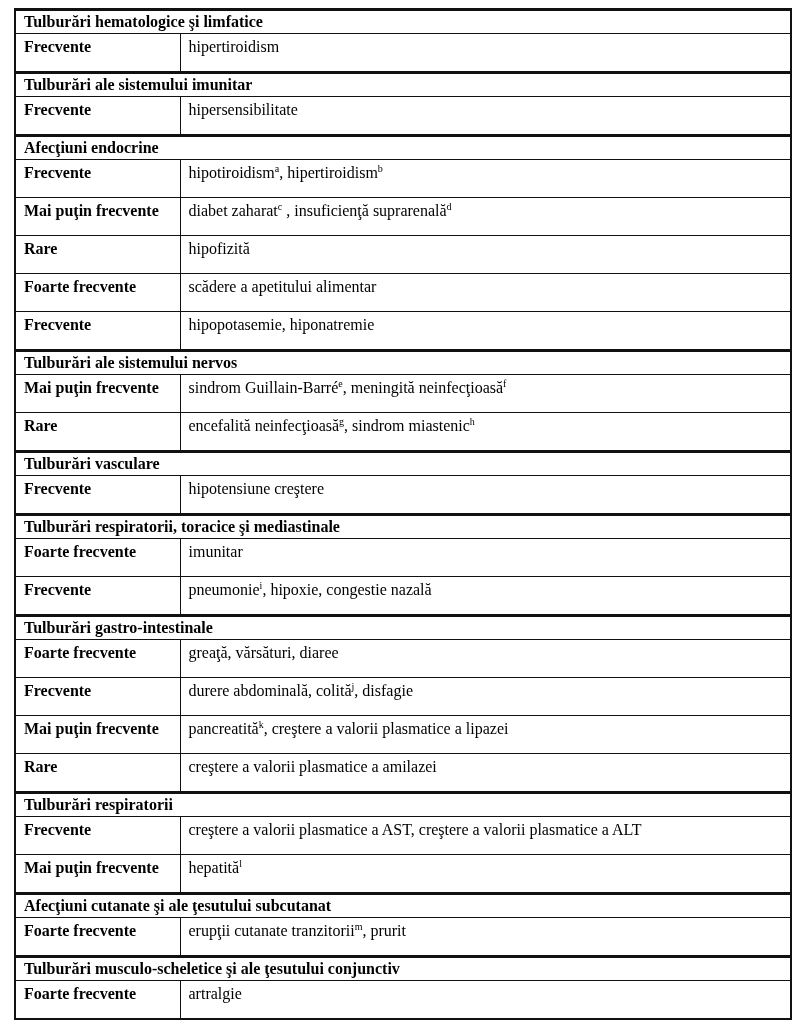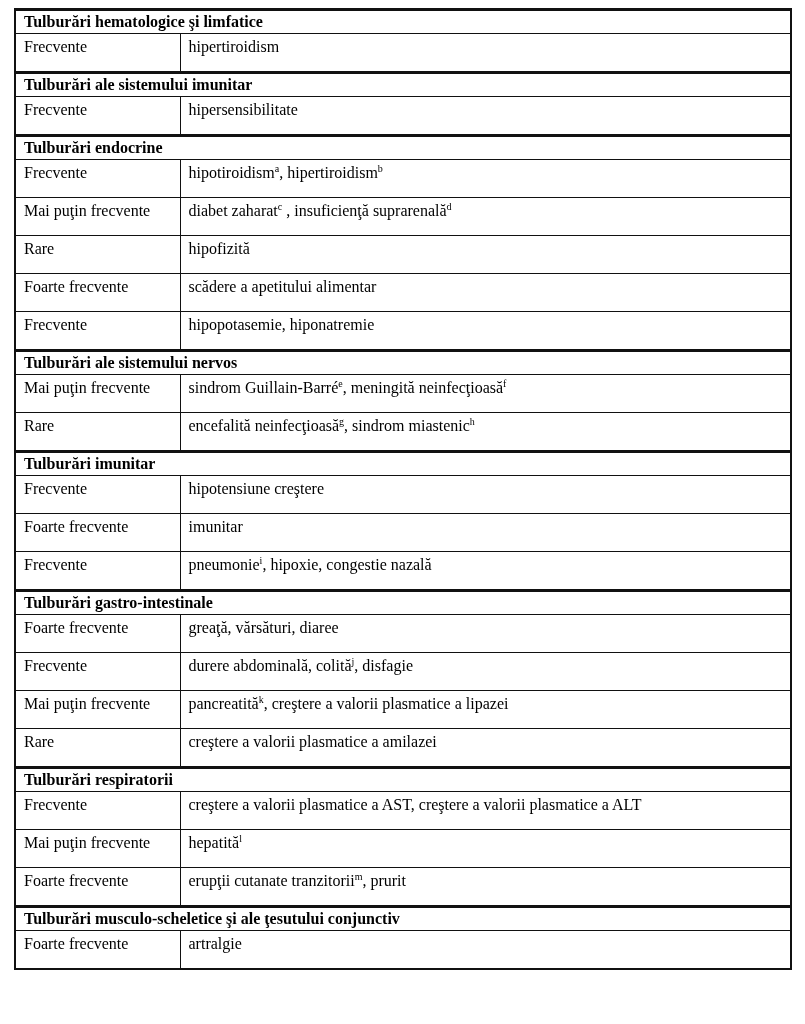--- a/index.html
+++ b/index.html
@@ -39,20 +39,21 @@
   tr.data-row td {
     border: 1px solid #111111;
     vertical-align: top;
     padding: 3px 8px 0 8px;
     height: 34px;
     line-height: 19px;
   }
   tr.data-row td.freq-cell {
     white-space: nowrap;
     overflow: hidden;
+    font-weight: bold;
   }
   sup {
     font-size: 10px;
     line-height: 0;
     vertical-align: super;
   }
 </style>
 </head>
 <body>
 
@@ -71,21 +72,21 @@
           <td class="reaction-cell">hipertiroidism</td>
         </tr>
         <tr class="section-row">
           <td colspan="2">Tulburări ale sistemului imunitar</td>
         </tr>
         <tr class="data-row">
           <td class="freq-cell">Frecvente</td>
           <td class="reaction-cell">hipersensibilitate</td>
         </tr>
         <tr class="section-row">
-          <td colspan="2">Tulburări endocrine</td>
+          <td colspan="2">Afecţiuni endocrine</td>
         </tr>
         <tr class="data-row">
           <td class="freq-cell">Frecvente</td>
           <td class="reaction-cell">hipotiroidism<sup>a</sup>, hipertiroidism<sup>b</sup></td>
         </tr>
         <tr class="data-row">
           <td class="freq-cell">Mai puţin frecvente</td>
           <td class="reaction-cell">diabet zaharat<sup>c</sup> , insuficienţă suprarenală<sup>d</sup></td>
         </tr>
         <tr class="data-row">
@@ -105,25 +106,28 @@
         </tr>
         <tr class="data-row">
           <td class="freq-cell">Mai puţin frecvente</td>
           <td class="reaction-cell">sindrom Guillain-Barré<sup>e</sup>, meningită neinfecţioasă<sup>f</sup></td>
         </tr>
         <tr class="data-row">
           <td class="freq-cell">Rare</td>
           <td class="reaction-cell">encefalită neinfecţioasă<sup>g</sup>, sindrom miastenic<sup>h</sup></td>
         </tr>
         <tr class="section-row">
-          <td colspan="2">Tulburări imunitar</td>
+          <td colspan="2">Tulburări vasculare</td>
         </tr>
         <tr class="data-row">
           <td class="freq-cell">Frecvente</td>
           <td class="reaction-cell">hipotensiune creştere</td>
+        </tr>
+        <tr class="section-row">
+          <td colspan="2">Tulburări respiratorii, toracice şi mediastinale</td>
         </tr>
         <tr class="data-row">
           <td class="freq-cell">Foarte frecvente</td>
           <td class="reaction-cell">imunitar</td>
         </tr>
         <tr class="data-row">
           <td class="freq-cell">Frecvente</td>
           <td class="reaction-cell">pneumonie<sup>i</sup>, hipoxie, congestie nazală</td>
         </tr>
         <tr class="section-row">
@@ -149,20 +153,23 @@
           <td colspan="2">Tulburări respiratorii</td>
         </tr>
         <tr class="data-row">
           <td class="freq-cell">Frecvente</td>
           <td class="reaction-cell">creştere a valorii plasmatice a AST, creştere a valorii plasmatice a ALT</td>
         </tr>
         <tr class="data-row">
           <td class="freq-cell">Mai puţin frecvente</td>
           <td class="reaction-cell">hepatită<sup>l</sup></td>
         </tr>
+        <tr class="section-row">
+          <td colspan="2">Afecţiuni cutanate şi ale ţesutului subcutanat</td>
+        </tr>
         <tr class="data-row">
           <td class="freq-cell">Foarte frecvente</td>
           <td class="reaction-cell">erupţii cutanate tranzitorii<sup>m</sup>, prurit</td>
         </tr>
         <tr class="section-row">
           <td colspan="2">Tulburări musculo-scheletice şi ale ţesutului conjunctiv</td>
         </tr>
         <tr class="data-row">
           <td class="freq-cell">Foarte frecvente</td>
           <td class="reaction-cell">artralgie</td>

